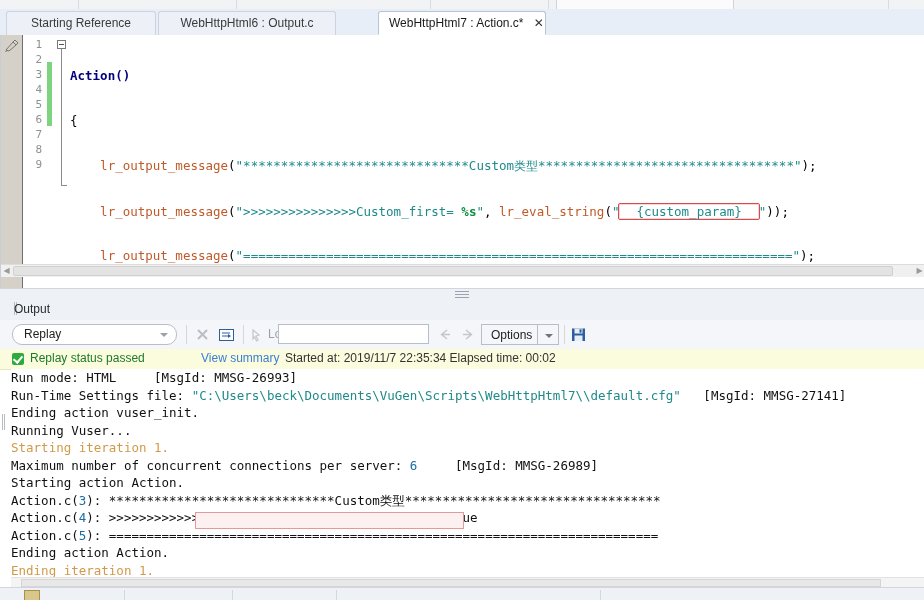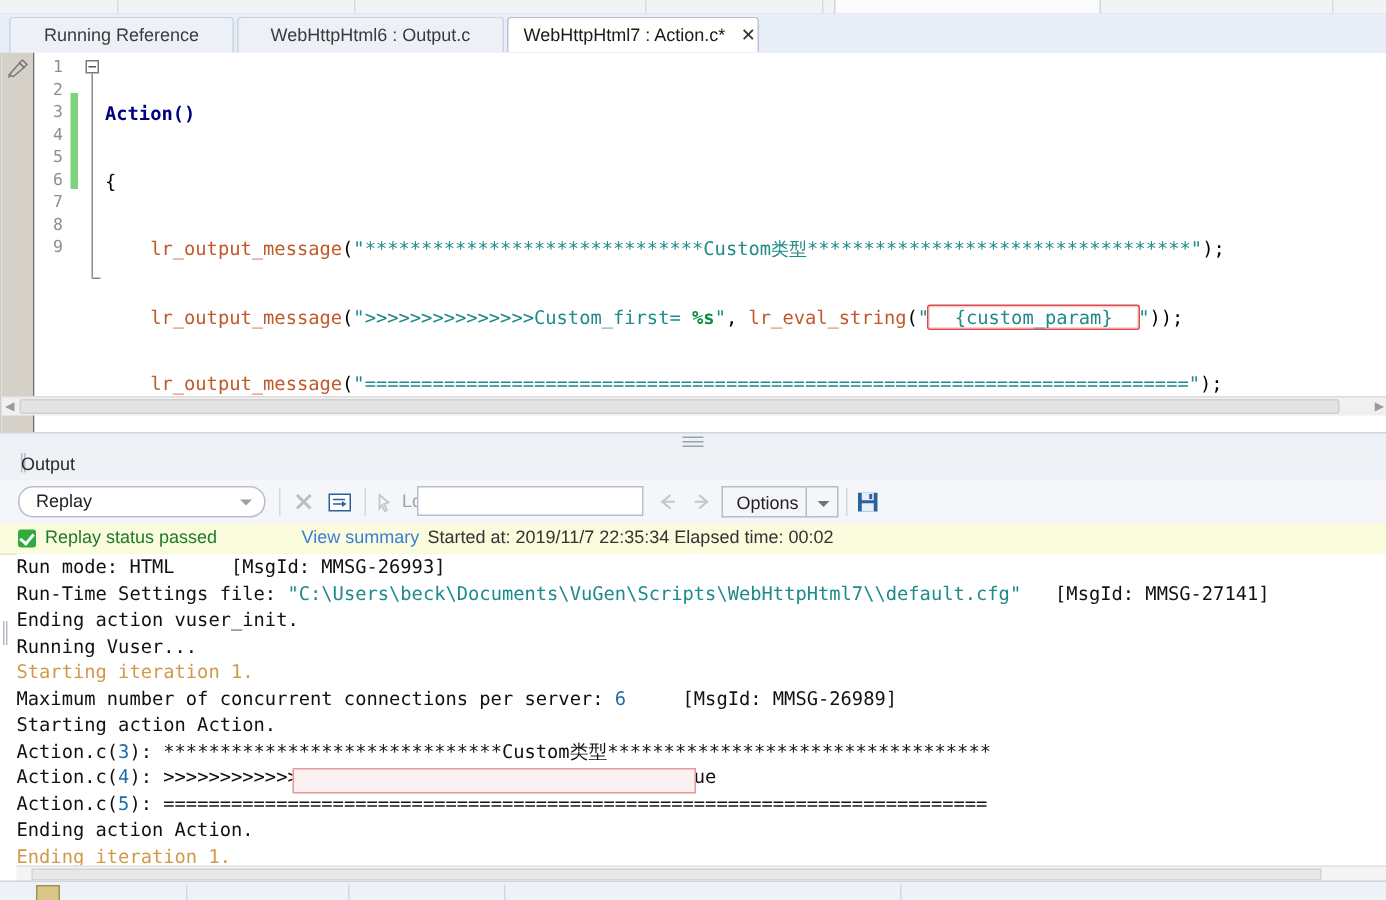--- a/index.html
+++ b/index.html
@@ -21,21 +21,21 @@
 
   
   .tabbar{position:absolute;left:0;top:9px;width:924px;height:26px;
      background:#e7eef7;border-bottom:1px solid #b6c2d2;}
   .tab{position:absolute;top:2px;height:24px;line-height:23px;
      font-size:12px;color:#2a2a2a;text-align:center;white-space:nowrap;
      box-sizing:border-box;padding:0 10px;}
   .tab.inactive{background:#edf1f7;border:1px solid #cbd3de;border-bottom:none;
      border-radius:3px 3px 0 0;color:#3a3a3a;}
   .tab.active{background:#ffffff;border:1px solid #b9c4d2;border-bottom:1px solid #ffffff;
-     border-radius:3px 3px 0 0;color:#1a1a1a;z-index:3;}
+     border-radius:3px 3px 0 0;color:#1a1a1a;z-index:3;margin-left:40px;}
   .tab-close{display:inline-block;margin-left:7px;font-size:12px;color:#333;cursor:pointer;
      vertical-align:top;}
 
   
   .editor{position:absolute;left:0;top:35px;width:924px;height:253px;background:#ffffff;
      border-left:1px solid #c9cdd4;box-sizing:border-box;overflow:hidden;}
   .ind-margin{position:absolute;left:0;top:0;width:21px;height:253px;background:#d6d1c8;
      border-right:1px solid #6f6f6f;}
   .pencil{position:absolute;left:3px;top:4px;width:16px;height:14px;}
   .gutter{position:absolute;left:22px;top:0;width:22px;height:253px;background:#ffffff;}
@@ -152,21 +152,21 @@
     <div class="tick" style="left:430px"></div>
     <div class="tick" style="left:548px"></div>
     <div class="tick" style="left:888px"></div>
 
     <div class="seg" style="left:556px;width:176px;"></div>
 
   </div>
 
   <div class="tabbar">
     <div class="tab inactive" style="left:6px;width:150px;">
-      <span>Running Reference</span>
+      <span>Starting Reference</span>
     </div>
     <div class="tab inactive" style="left:158px;width:178px;">
       <span>WebHttpHtml6 : Output.c</span>
     </div>
     <div class="tab active" style="left:338px;width:168px;">
       <span>WebHttpHtml7 : Action.c*</span>
       <span class="tab-close">✕</span>
     </div>
   </div>
 

